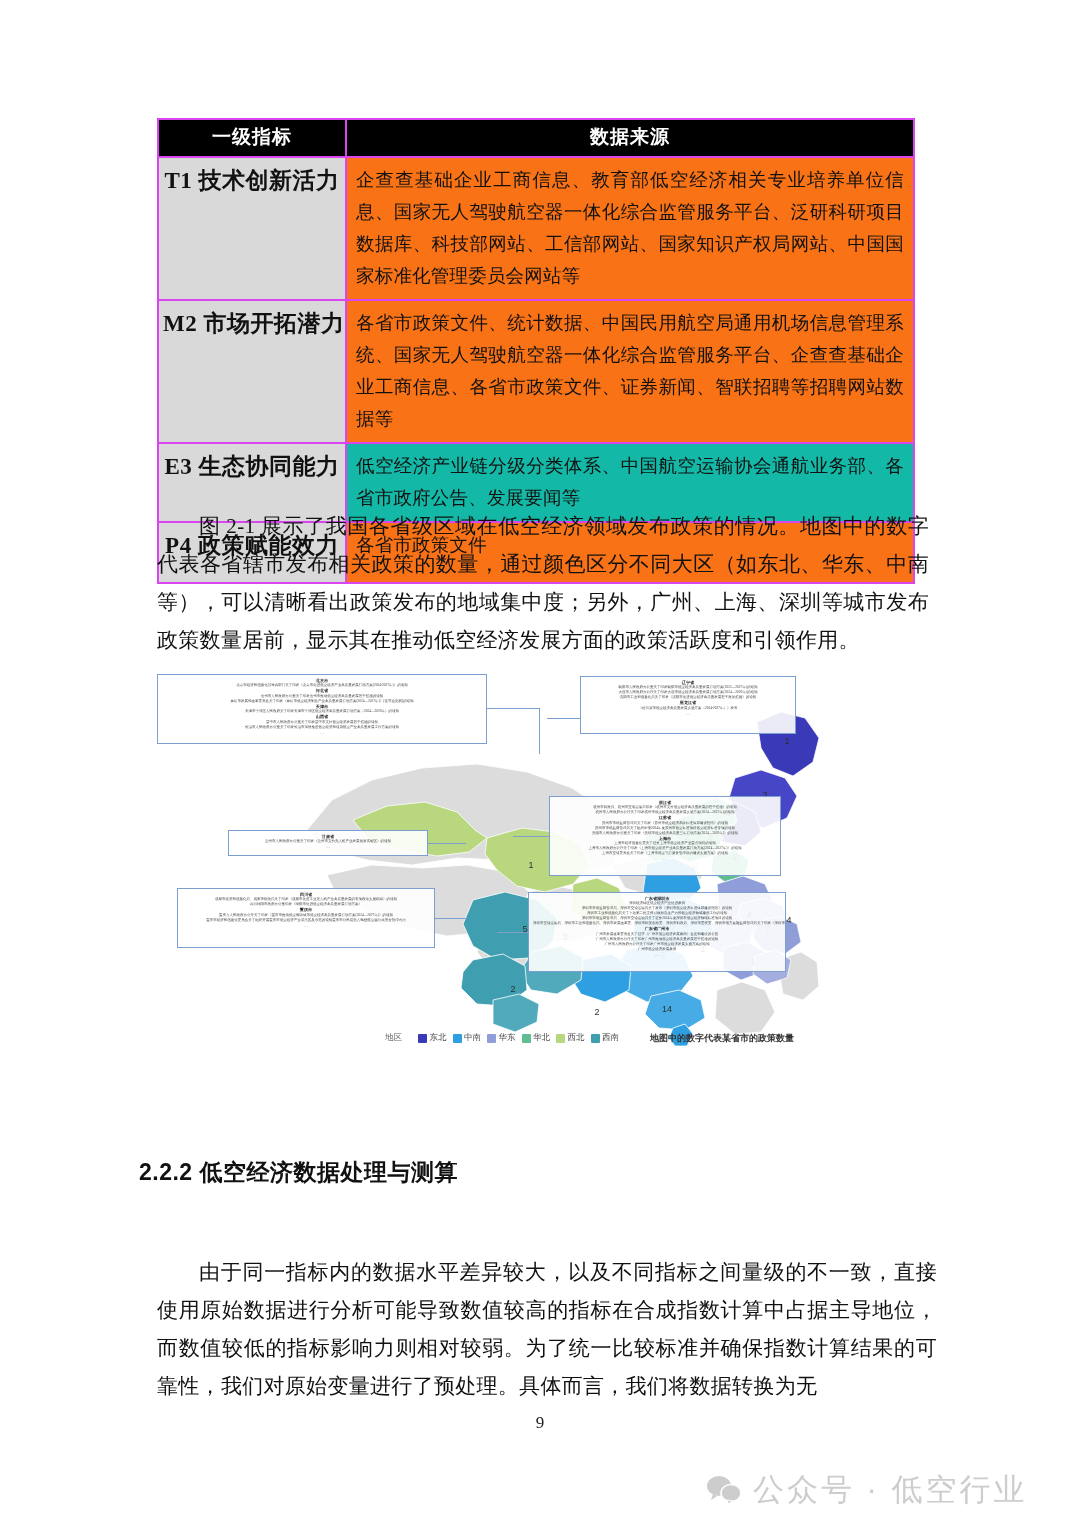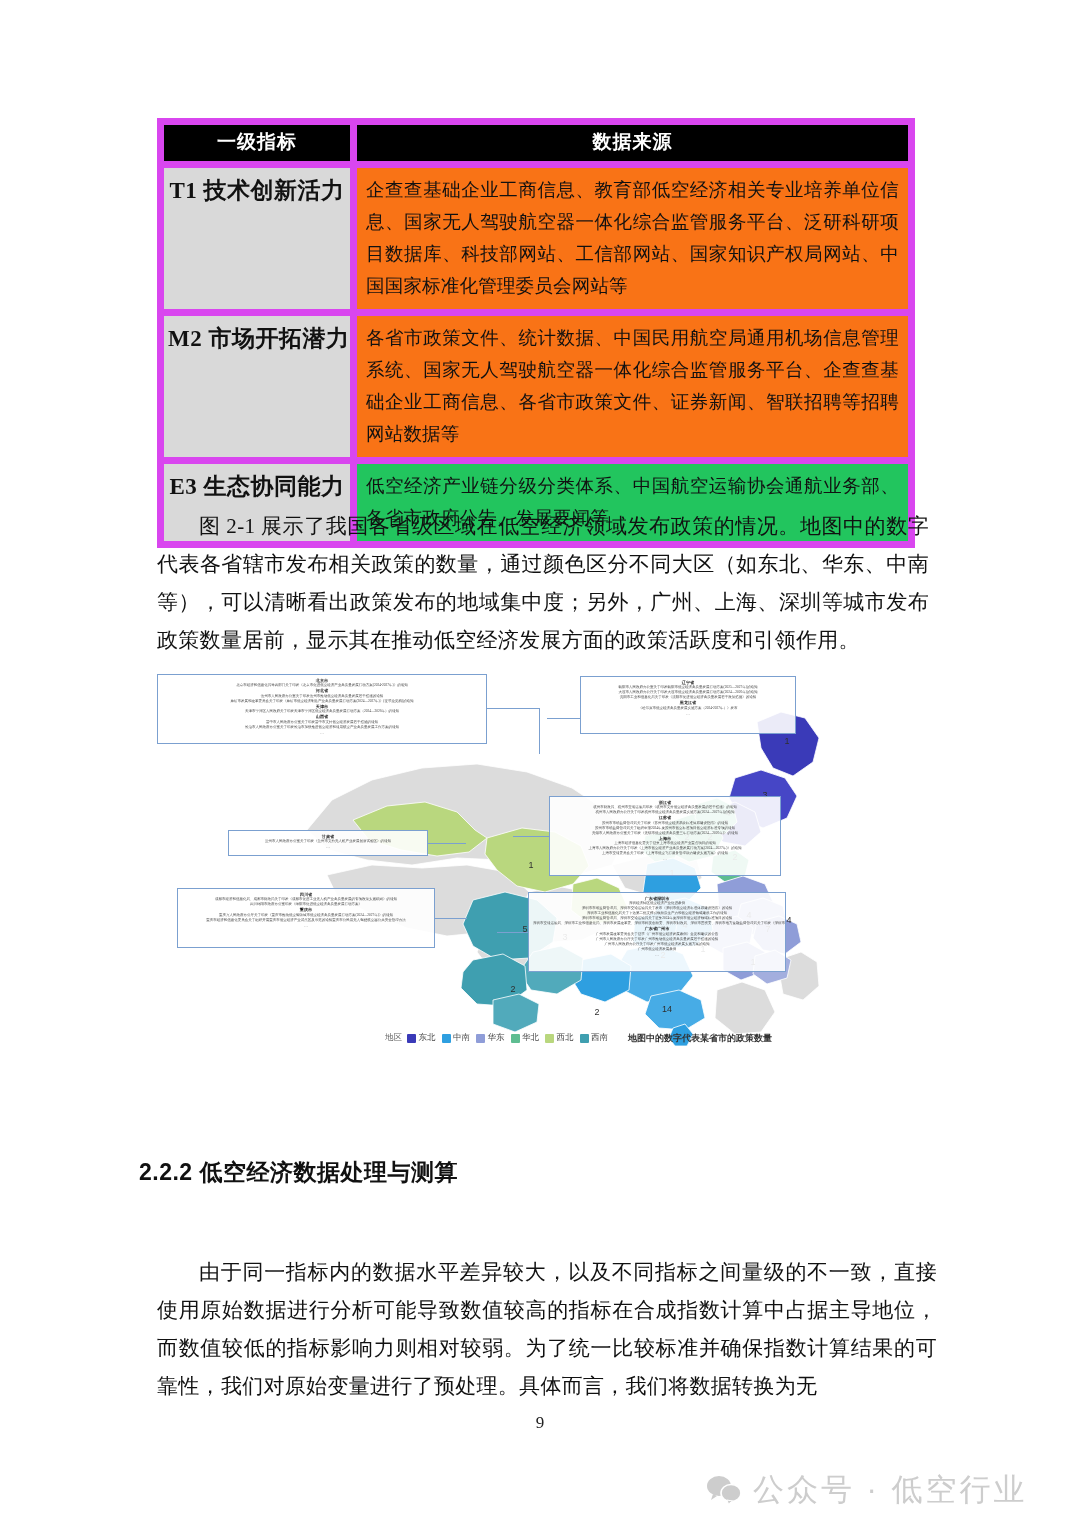--- a/index.html
+++ b/index.html
@@ -10,21 +10,21 @@
     color:#111;
     position:relative;
     overflow:hidden;
   }
   .page{position:absolute;inset:0;}
 
   
   .tbl-wrap{position:absolute;left:157px;top:118px;width:758px;}
   table.src{border-collapse:collapse;width:100%;table-layout:fixed;}
   table.src th,table.src td{
-    border:7px solid #d946ef;
+    border:2px solid #d946ef;
     vertical-align:top;
   }
   table.src thead th{
     background:#000;color:#fff;
     text-align:center;
     font-weight:bold;
     font-size:19px;
     padding:4px 0 6px;
     letter-spacing:1px;
   }
@@ -40,21 +40,21 @@
   }
   table.src td.src-txt{
     background:#f97316;
     font-size:18.5px;
     line-height:32px;
     padding:6px 9px 7px 9px;
     text-align:justify;
     text-justify:inter-ideograph;
     letter-spacing:.2px;
   }
-  table.src tr.shade td.src-txt{background:#22c55e;}
+  table.src tr.shade td.src-txt{background:#14b8a6;}
   table.src tr.shade td.ind{background:#d9d9d9;}
 
   
   .para{
     position:absolute;
     font-size:21px;
     line-height:38px;
     text-align:justify;
     text-justify:inter-ideograph;
     text-indent:2em;
@@ -94,21 +94,21 @@
     color:#444;
     white-space:nowrap;
     letter-spacing:0;
   }
   .callout .cdot{display:block;text-align:center;font-size:4px;line-height:5px;color:#888;}
   .leader{position:absolute;border-top:1px solid #7ba0d0;height:0;}
 
   
   .legend{
     position:absolute;left:228px;top:370px;width:520px;height:16px;
-    display:flex;align-items:center;gap:0;
+    display:flex;align-items:center;gap:11px;
     font-size:8.5px;color:#4a4a4a;
     font-family:Liberation Serif, serif;
   }
   .legend .lg-title{margin-right:5px;font-size:8.5px;color:#666;}
   .legend .lg-item{display:flex;align-items:center;gap:2.5px;margin-right:6px;}
   .legend .sw{width:9px;height:9px;display:inline-block;border-radius:1px;}
   .legend .lg-note{
     margin-left:14px;font-size:9px;font-weight:bold;color:#333;
   }
 
@@ -158,20 +158,24 @@
           <td class="ind">T1  技术创新活力</td>
           <td class="src-txt">企查查基础企业工商信息、教育部低空经济相关专业培养单位信息、国家无人驾驶航空器一体化综合监管服务平台、泛研科研项目数据库、科技部网站、工信部网站、国家知识产权局网站、中国国家标准化管理委员会网站等</td>
         </tr>
         <tr>
           <td class="ind">M2  市场开拓潜力</td>
           <td class="src-txt">各省市政策文件、统计数据、中国民用航空局通用机场信息管理系统、国家无人驾驶航空器一体化综合监管服务平台、企查查基础企业工商信息、各省市政策文件、证券新闻、智联招聘等招聘网站数据等</td>
         </tr>
         <tr class="shade">
           <td class="ind">E3  生态协同能力</td>
           <td class="src-txt">低空经济产业链分级分类体系、中国航空运输协会通航业务部、各省市政府公告、发展要闻等</td>
+        </tr>
+        <tr>
+          <td class="ind">P4  政策赋能效力</td>
+          <td class="src-txt">各省市政策文件</td>
         </tr>
       </tbody>
     </table>
   </div>
 
   <p class="para" id="para-intro">图 2-1 展示了我国各省级区域在低空经济领域发布政策的情况。地图中的数字代表各省辖市发布相关政策的数量，通过颜色区分不同大区（如东北、华东、中南等），可以清晰看出政策发布的地域集中度；另外，广州、上海、深圳等城市发布政策数量居前，显示其在推动低空经济发展方面的政策活跃度和引领作用。</p>
 
   <div class="figure">
 
     <div class="map-canvas">

